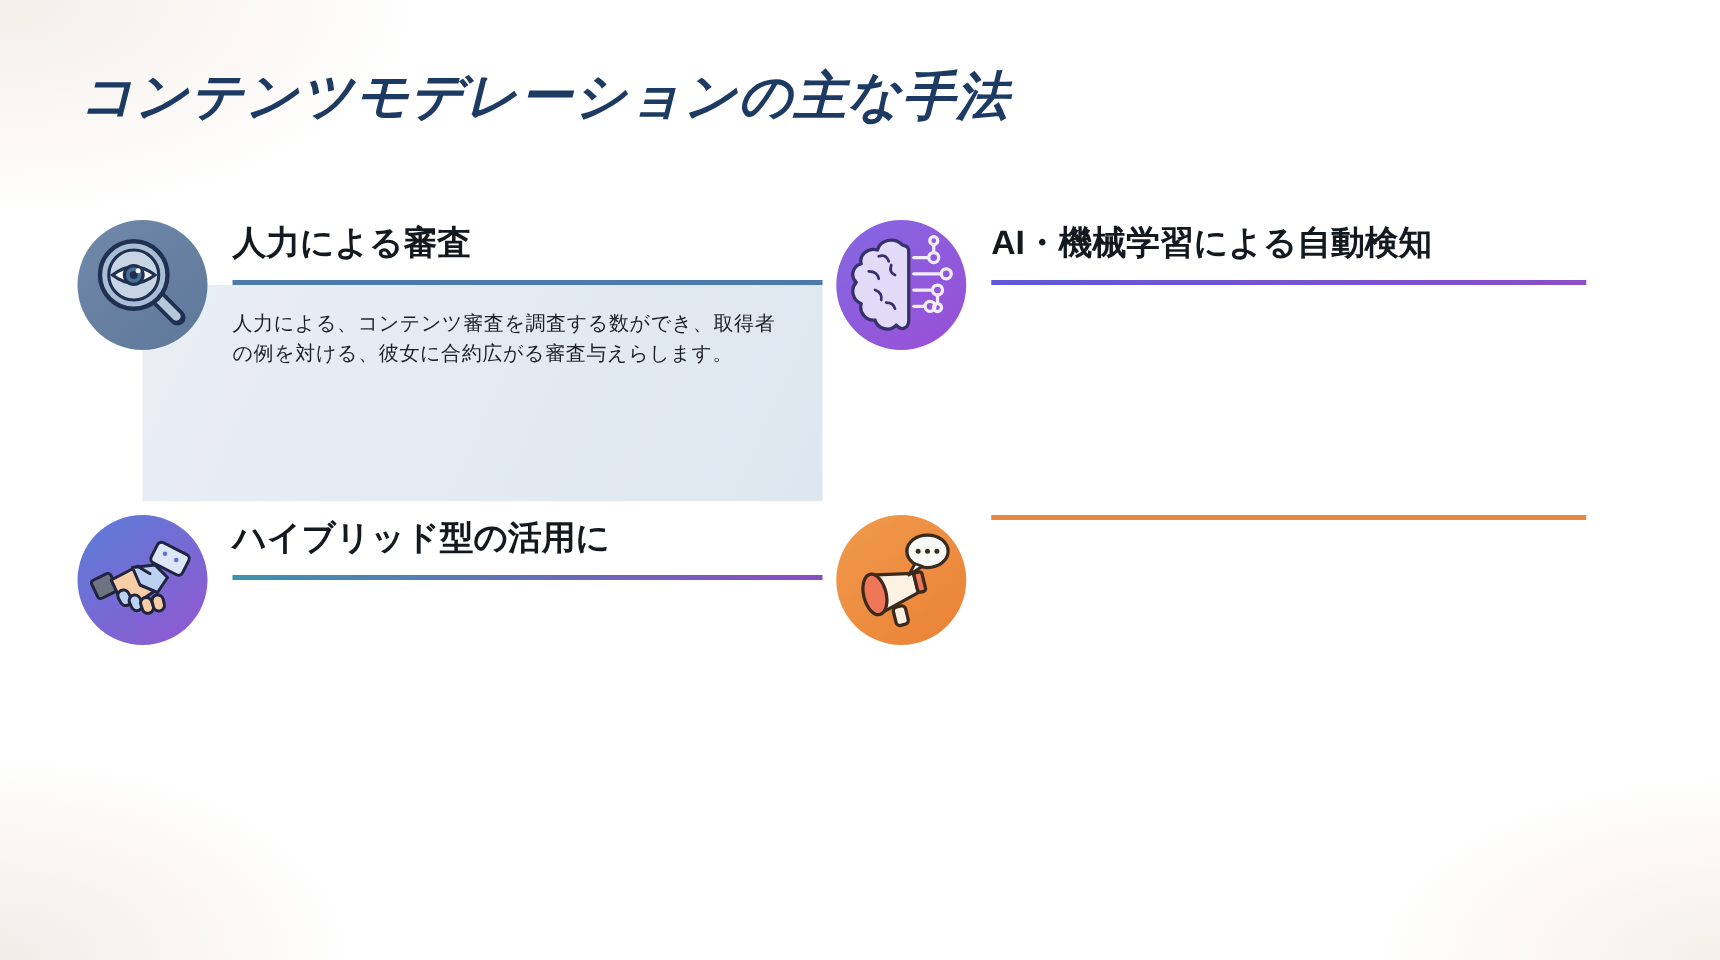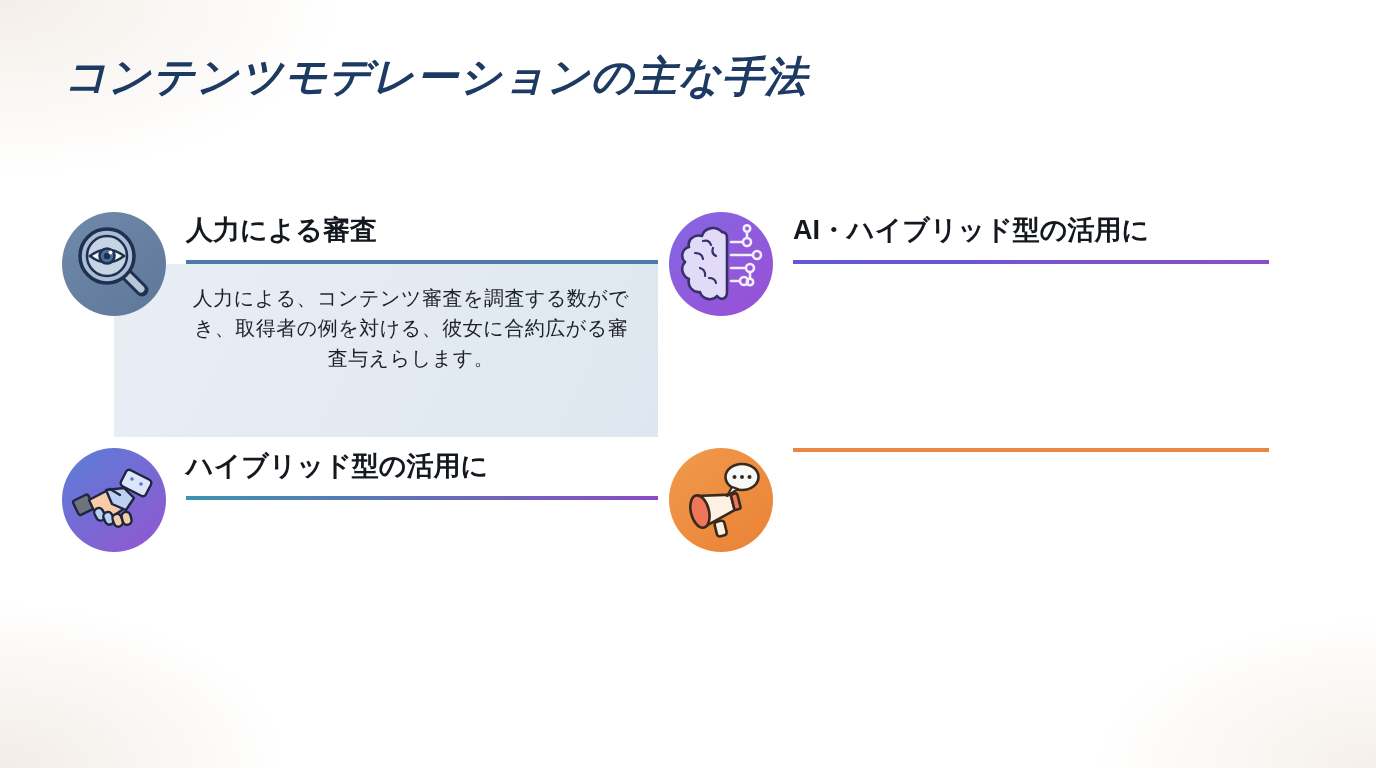--- a/index.html
+++ b/index.html
@@ -19,21 +19,21 @@
     line-height:1.2;
     font-weight:800;
     letter-spacing:1px;
     color:#1d3a63;
   }
   .cards {
     display:grid;
     grid-template-columns:596px 600px;
     column-gap:54px;
     row-gap:62px;
-    margin:110px 0 0 62px;
+    margin:74px 0 0 62px;
     gap:11px;
   }
   .card { position:relative; }
   .icon-badge {
     position:absolute; left:0; top:0;
     width:104px; height:104px;
     border-radius:50%;
     background:linear-gradient(140deg, var(--circle-from,#888), var(--circle-to,#666));
     z-index:2;
     display:flex; align-items:center; justify-content:center;
@@ -51,25 +51,24 @@
   }
   .accent-rule {
     height:4px;
     margin-left:72px;
     background:linear-gradient(90deg, var(--rule-from,#444), var(--rule-to,#444));
   }
   .card-body {
     min-height:173px;
     background:linear-gradient(115deg, var(--bg-from,#eee), var(--bg-to,#e8e8e8));
     padding:20px 22px 24px 72px;
-    font-size:20px;
+    font-size:16px;
     line-height:1.48;
     color:#1d2127;
     letter-spacing:0.5px;
-    text-align:center;
   }
 </style>
 </head>
 <body>
 
 <h1 class="page-title" style="color: rgb(29, 58, 99); font-style: italic;">コンテンツモデレーションの主な手法</h1>
 
 <div class="cards">
 
   <div class="card" style="--rule-from: #4d7aab; --rule-to: #4d7aab; --bg-from: #e9eef5; --bg-to: #dee7ef; --circle-from: #7189ab; --circle-to: #5e7899;">
@@ -117,21 +116,21 @@
           <path d="M62 56 H76"></path>
             <circle cx="81" cy="56" r="4"></circle>
           <path d="M81 60 V66"></path>
             <circle cx="81" cy="70" r="3.2"></circle>
           <path d="M62 69 H70"></path>
             <circle cx="75" cy="69" r="4"></circle>
         </g>
       </svg>
     </div>
     <div class="content">
-      <div class="card-heading">AI・ハイブリッド型の活用に</div>
+      <div class="card-heading">AI・機械学習による自動検知</div>
       <div class="accent-rule"></div>
     </div>
   </div>
 
   <div class="card" style="--rule-from: #3d93ad; --rule-to: #8a4cc4; --bg-from: #e2eaf3; --bg-to: #ebe3f5; --circle-from: #5a7ed8; --circle-to: #9356d0;">
     <div class="icon-badge">
       <svg viewBox="0 0 104 104">
         <g stroke="#20253f" stroke-width="2.4" stroke-linejoin="round" stroke-linecap="round">
           <rect x="13" y="49" width="17" height="16" rx="2.5" transform="rotate(-26 21 57)" fill="#6d7480"></rect>
           <rect x="60" y="26" width="28" height="18" rx="3.5" transform="rotate(27 74 35)" fill="#dce6f8"></rect>

